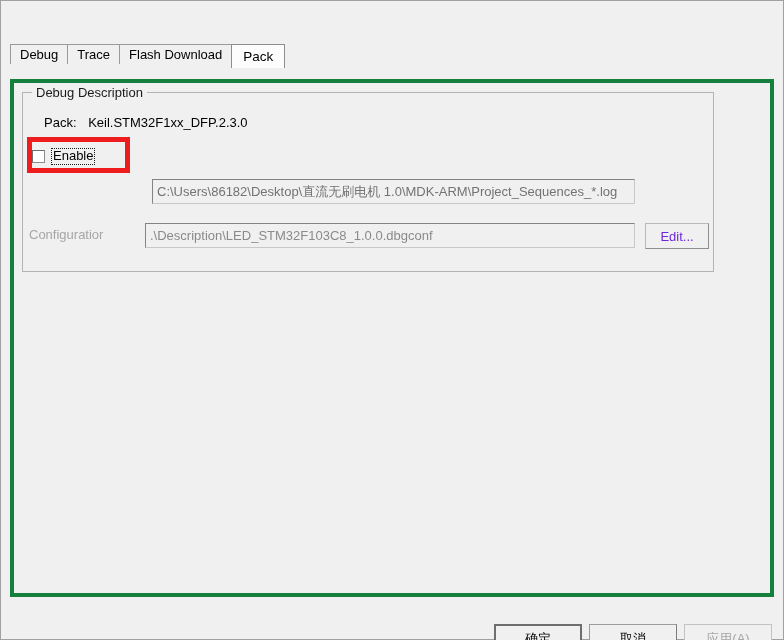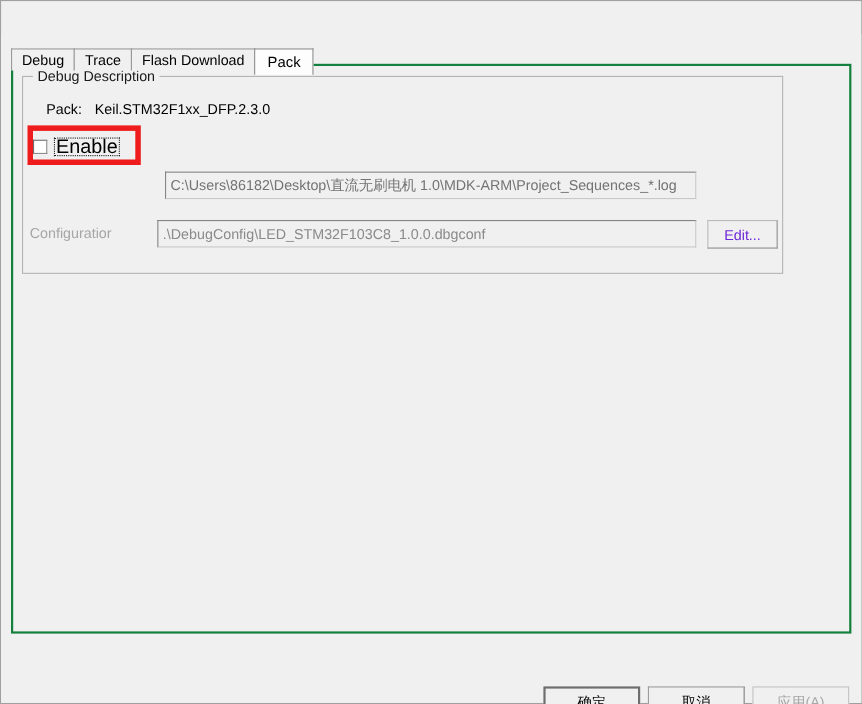--- a/index.html
+++ b/index.html
@@ -92,26 +92,26 @@
     height: 24px;
     background: #fdfdfd;
     border-color: #8d8d8d;
     z-index: 5;
     padding: 0 11px;
     font-size: 13.5px;
   }
 
   #tab-panel {
     position: absolute;
-    left: 9px; top: 27px;
+    left: 9px; top: 48px;
     width: 764px;
     height: 518px;
     box-sizing: border-box;
     background: #f0f0f0;
-    border: 2px solid #15803d;
+    border: 4px solid #15803d;
   }
 
   
   #debug-description-group {
     position: absolute;
     left: 8px; top: 9px;
     width: 692px;
     height: 180px;
     box-sizing: border-box;
     border: 1px solid #b4b4b4;
@@ -153,21 +153,21 @@
     border-top-color: #6e6e6e;
     border-left-color: #6e6e6e;
     flex: 0 0 auto;
   }
   .winchk.disabled {
     background: #f0f0f0;
     border-color: #b0b0b0;
   }
   #enable-label {
     margin-left: 6px;
-    font-size: 18px;
+    font-size: 13px;
     color: #000;
     border: 1px dotted #1a1a1a;
     padding: 0px 1px 1px 1px;
     line-height: 14px;
     white-space: nowrap;
   }
   #enable-highlight-box {
     position: absolute;
     left: 4px; top: 44px;
     width: 103px;
@@ -308,21 +308,21 @@
 
         <div id="enable-row">
           <span class="winchk"></span>
           <span id="enable-label">Enable</span>
         </div>
         <div id="enable-highlight-box"></div>
 
         <div id="log-sequences-field">C:\Users\86182\Desktop\直流无刷电机 1.0\MDK-ARM\Project_Sequences_*.log</div>
 
         <div id="configuration-label">Configuratior</div>
-        <div id="configuration-field">.\DebugConfig\LED_STM32F103C8_1.0.0.dbgconf</div>
+        <div id="configuration-field">.\Description\LED_STM32F103C8_1.0.0.dbgconf</div>
         <div id="edit-button">Edit...</div>
 
       </div>
     </div>
 
     <div class="dlg-button default" id="ok-button">确定</div>
     <div class="dlg-button" id="cancel-button">取消</div>
     <div class="dlg-button disabled" id="apply-button">
         <span>应用(</span>
         <span class="underlined">A</span>

